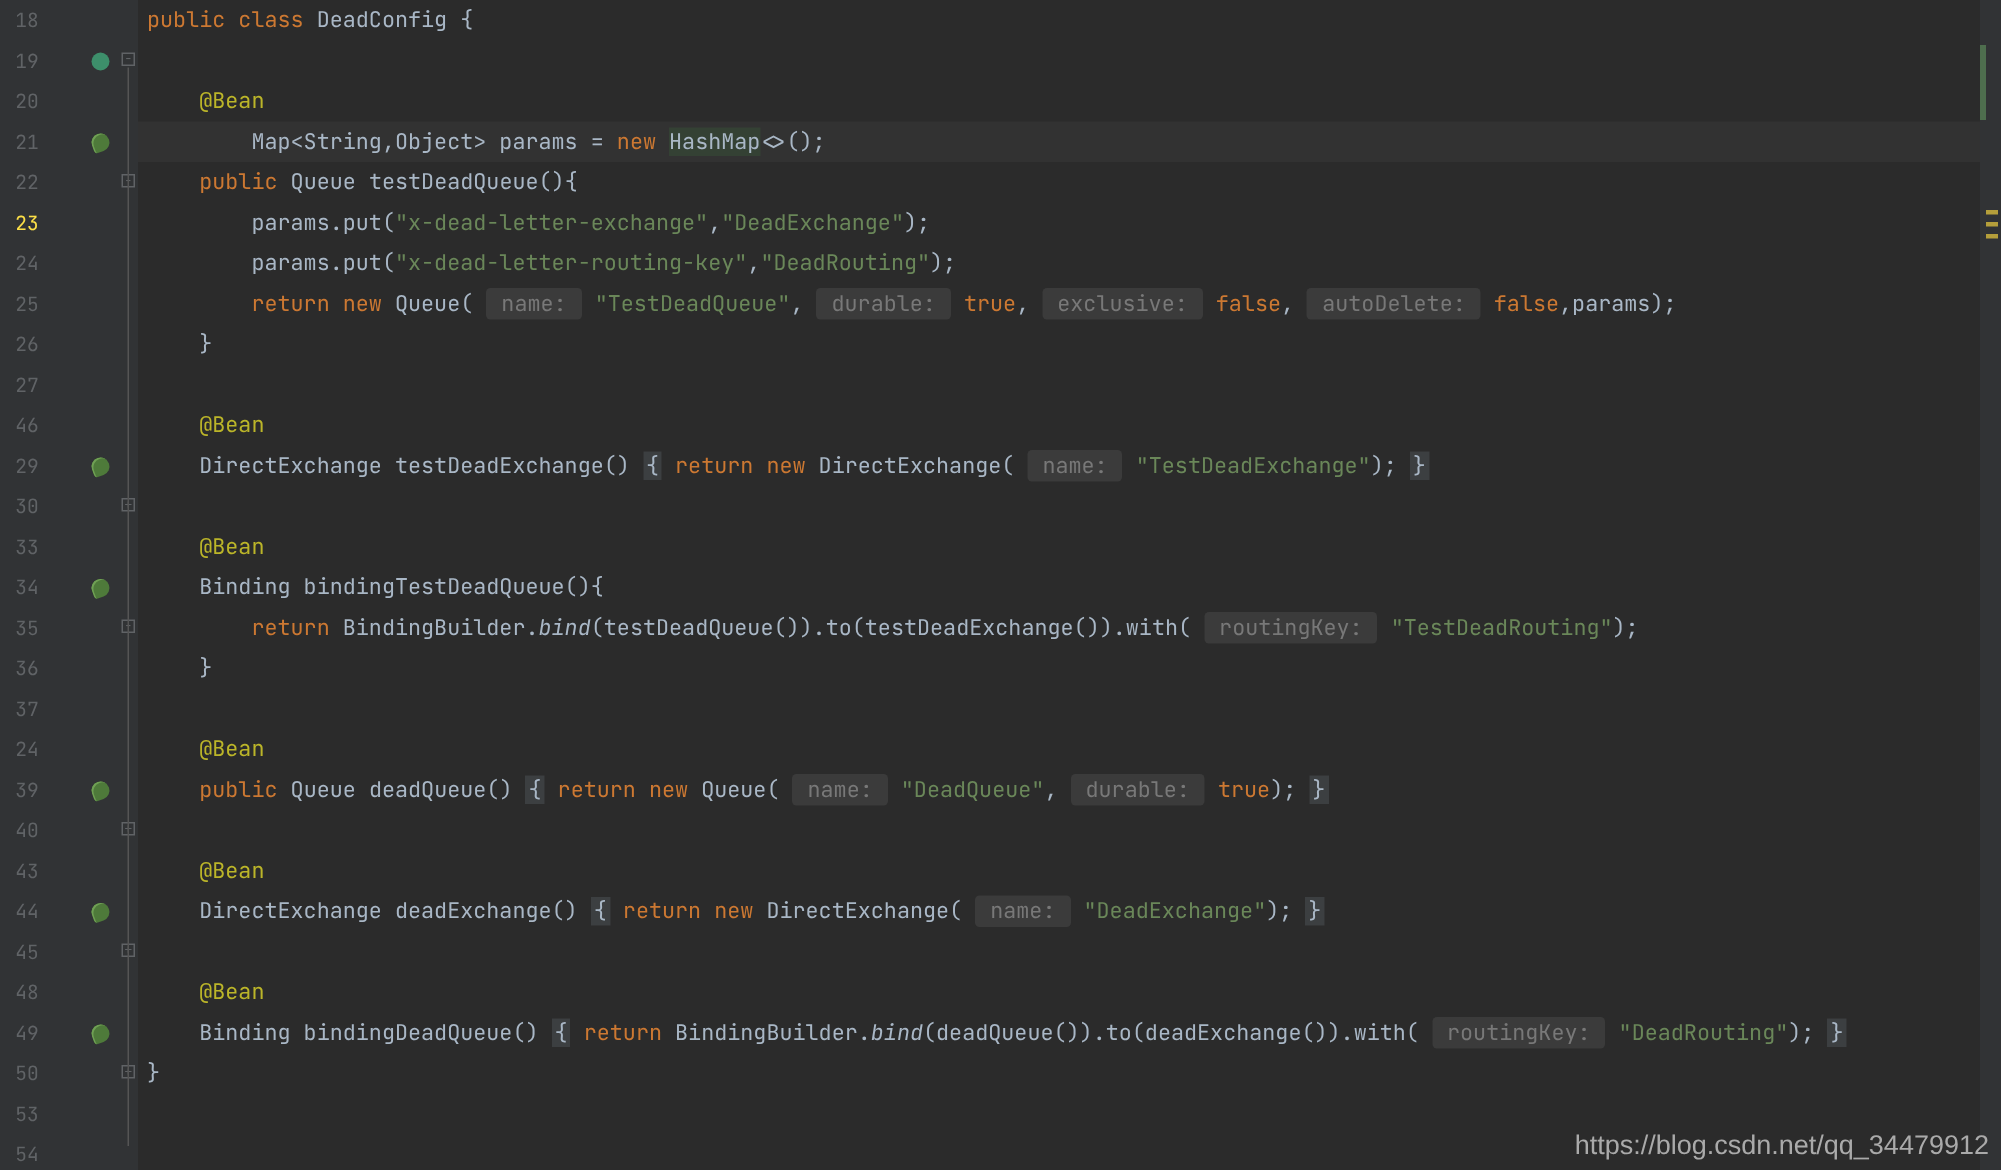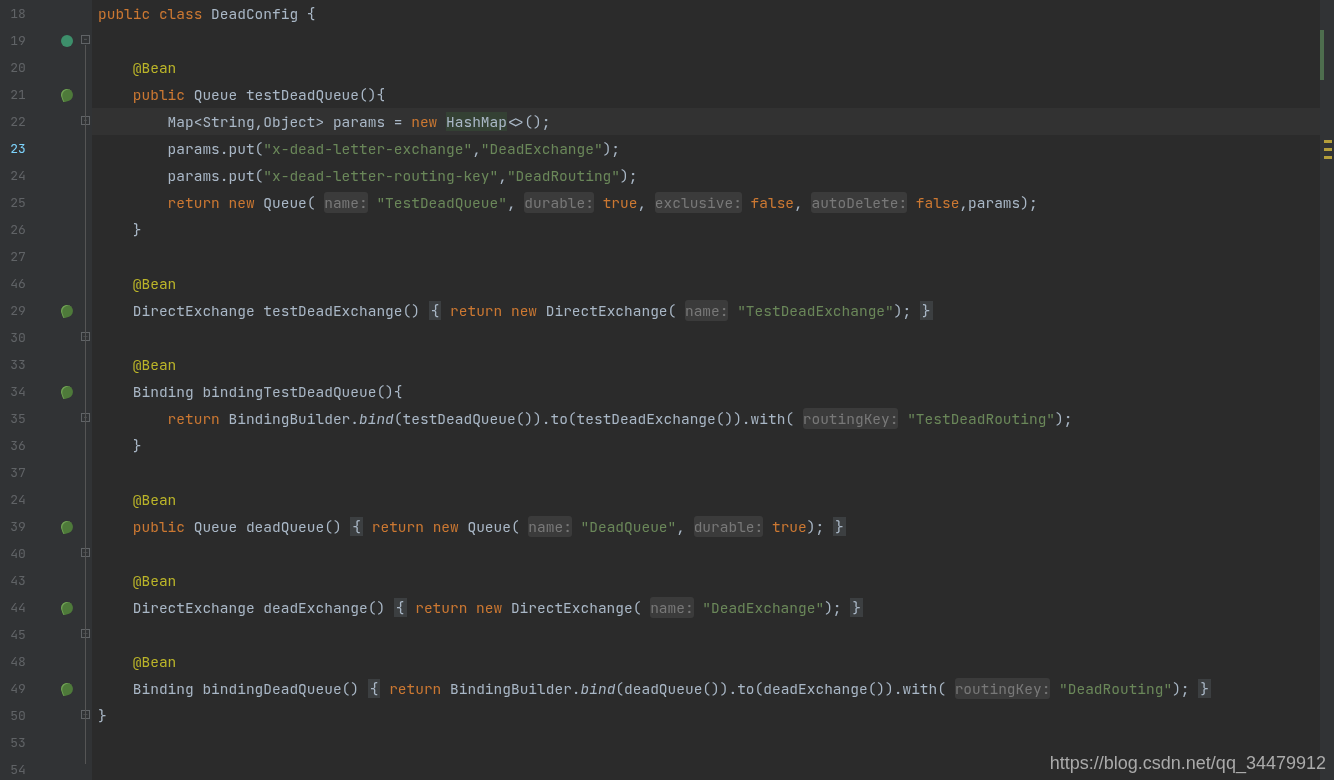--- a/index.html
+++ b/index.html
@@ -32,21 +32,21 @@
     position: relative;
   }
   .line-num {
     height: 27px;
     line-height: 27px;
     text-align: center;
     padding-right: 20px;
     color: #606366;
     font-size: 13px;
   }
-  .line-num.active { color: #7dd3fc; }
+  .line-num.active { color: #fde047; }
   .icon-cell {
     height: 27px;
     line-height: 27px;
     text-align:center;
     font-size: 10px;
   }
   .code-area {
     flex: 1;
     background: #2b2b2b;
     position: relative;
@@ -55,21 +55,21 @@
     height: 27px;
     line-height: 27px;
     white-space: pre;
     padding-left: 6px;
   }
   .code-line.highlight { background: #323232; }
   .k  { color: #cc7832; }        
   .an { color: #bbb529; }        
   .cl { color: #a9b7c6; }        
   .str{ color: #6a8759; }        
-  .hint{ color: #787878; background:#3b3b3b; padding:1px 0; border-radius:3px;}
+  .hint{ color: #787878; background:#3b3b3b; padding:1px 10px; border-radius:3px;}
   .mtd { font-style: italic; }
   .bg  { background:#3c3f41; padding:0 2px;}
   .hmap{ background:#344134; }
   .fold-gutter {
     width: 14px;
     background:#313335;
     flex-shrink:0;
     position:relative;
   }
   .fold-mark {
@@ -226,22 +226,22 @@
       <div style="height: 27px;"></div>
       <div class="fold-mark fold-plus" style="top: 710px;"></div>
       <div style="height: 27px;"></div>
       <div style="height: 27px;"></div>
       <div class="fold-line" style="top: 45px; height: 719px;"></div>
     </div>
   <div class="code-area" id="code-area">
       <div class="code-line"><span class="k">public class </span><span class="cl">DeadConfig {</span></div>
       <div class="code-line"></div>
       <div class="code-line">    <span class="an">@Bean</span></div>
+      <div class="code-line highlight">        <span class="cl">Map&lt;String,Object&gt; params = </span><span class="k">new </span><span class="hmap">HashMap</span><span class="cl">&lt;&gt;();</span></div>
       <div class="code-line">    <span class="k">public </span><span class="cl">Queue testDeadQueue(){</span></div>
-      <div class="code-line highlight">        <span class="cl">Map&lt;String,Object&gt; params = </span><span class="k">new </span><span class="hmap">HashMap</span><span class="cl">&lt;&gt;();</span></div>
       <div class="code-line">        <span class="cl">params.put(</span><span class="str">"x-dead-letter-exchange"</span><span class="cl">,</span><span class="str">"DeadExchange"</span><span class="cl">);</span></div>
       <div class="code-line">        <span class="cl">params.put(</span><span class="str">"x-dead-letter-routing-key"</span><span class="cl">,</span><span class="str">"DeadRouting"</span><span class="cl">);</span></div>
       <div class="code-line">        <span class="k">return new </span><span class="cl">Queue( </span><span class="hint">name:</span><span class="str"> "TestDeadQueue"</span><span class="cl">, </span><span class="hint">durable:</span><span class="k"> true</span><span class="cl">, </span><span class="hint">exclusive:</span><span class="k"> false</span><span class="cl">, </span><span class="hint">autoDelete:</span><span class="k"> false</span><span class="cl">,params);</span></div>
       <div class="code-line">    <span class="cl">}</span></div>
       <div class="code-line"></div>
       <div class="code-line">    <span class="an">@Bean</span></div>
       <div class="code-line">    <span class="cl">DirectExchange testDeadExchange() </span><span class="bg">{</span><span class="cl"> </span><span class="k">return new </span><span class="cl">DirectExchange( </span><span class="hint">name:</span><span class="str"> "TestDeadExchange"</span><span class="cl">); </span><span class="bg">}</span></div>
       <div class="code-line"></div>
       <div class="code-line">    <span class="an">@Bean</span></div>
       <div class="code-line">    <span class="cl">Binding bindingTestDeadQueue(){</span></div>

